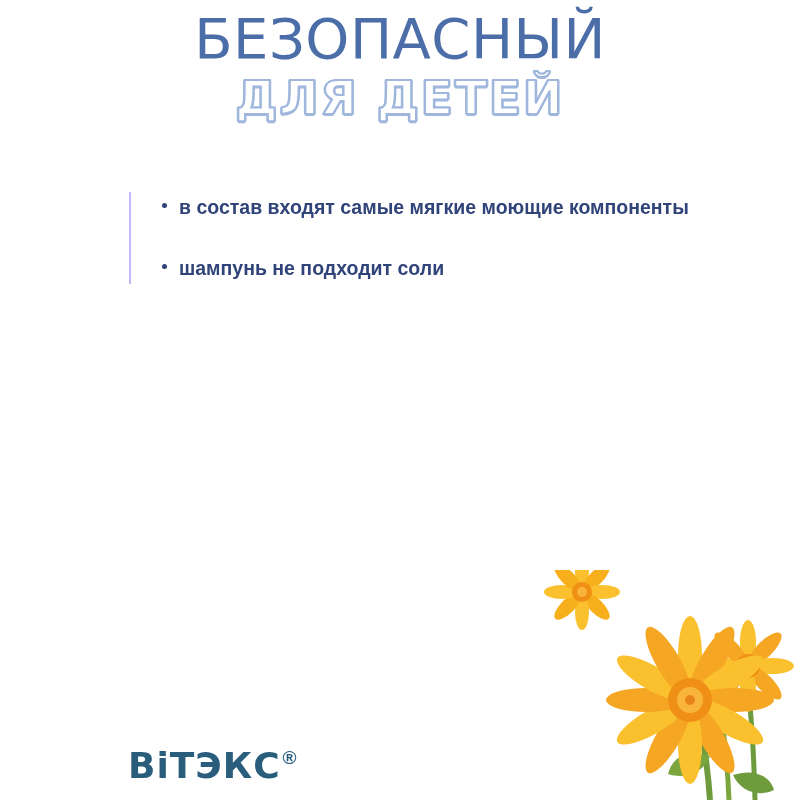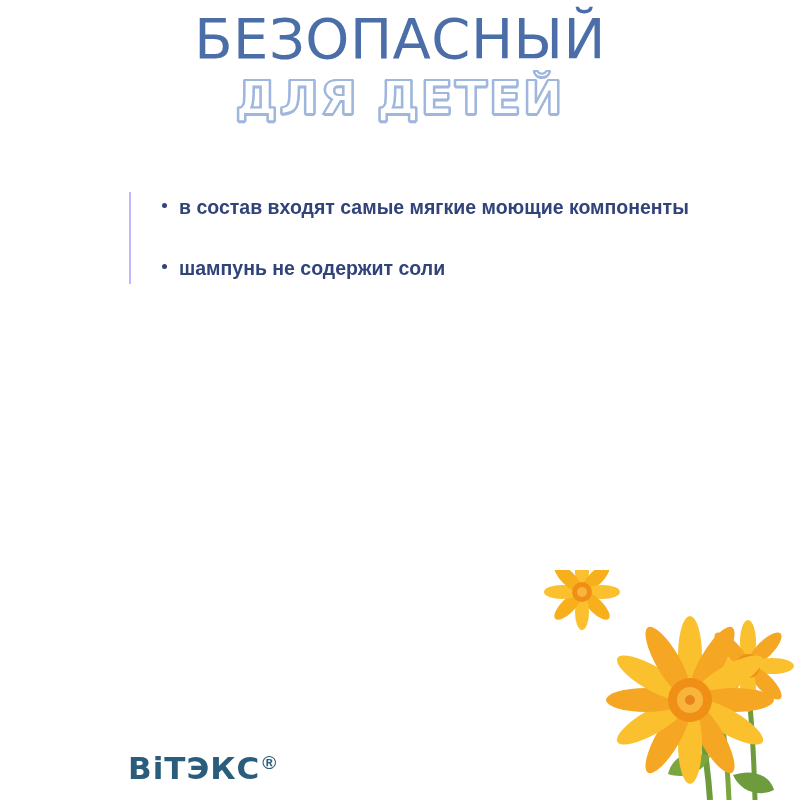--- a/index.html
+++ b/index.html
@@ -96,21 +96,21 @@
   
   .brand {
     position: absolute;
     left: 128px;
     bottom: 14px;
     display: flex;
     align-items: flex-start;
     color: #2a5d7c;
   }
   .brand-name {
-    font-size: 31px;
+    font-size: 36px;
     font-weight: 800;
     letter-spacing: 1px;
     font-family: "DejaVu Sans", sans-serif;
     color: #2a5d7c;
   }
   .brand-reg {
     font-size: 19px;
     font-weight: 700;
     margin-top: 2px;
     margin-left: 2px;
@@ -144,21 +144,21 @@
           <span></span>
         </div>
       <div class="bullet-text">в  состав входят самые мягкие моющие компоненты</div>
     </div>
 
 
     <div class="bullet-row">
       <div class="bullet-dot">
           <span></span>
         </div>
-      <div class="bullet-text">шампунь не содержит соли</div>
+      <div class="bullet-text">шампунь не подходит соли</div>
     </div>
 
 
   </div>
 
   <div class="brand">
     <div class="brand-name">ВiТЭКС</div>
     <div class="brand-reg">®</div>
   </div>
 

